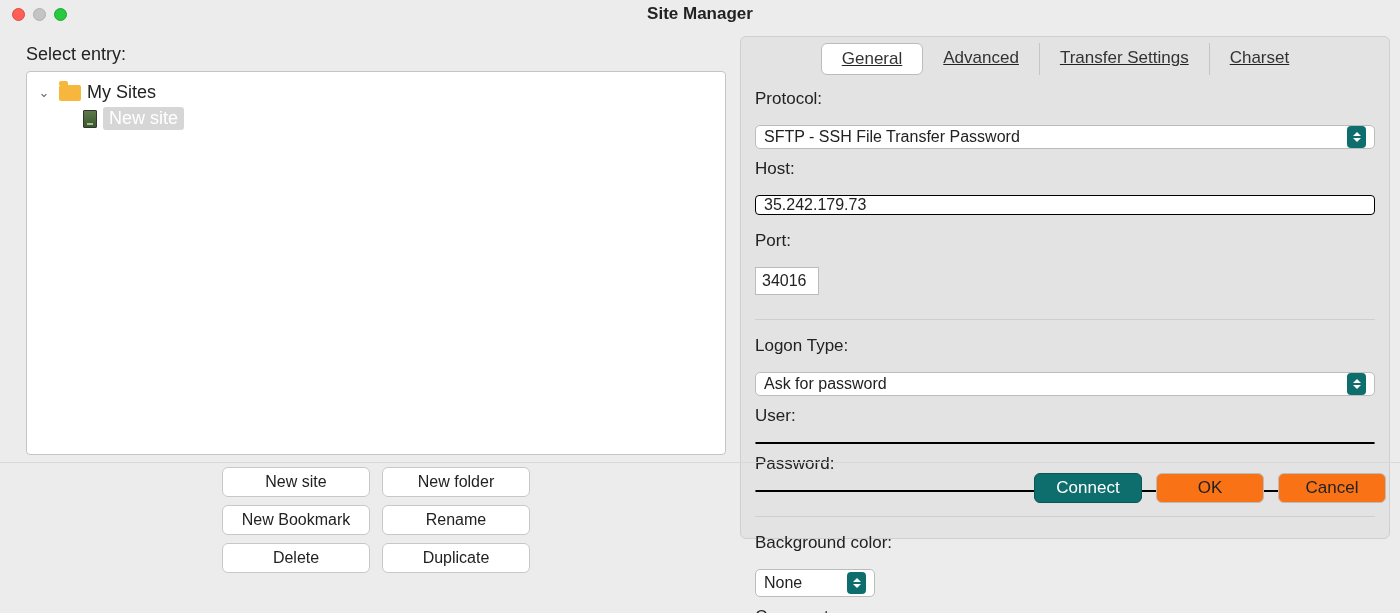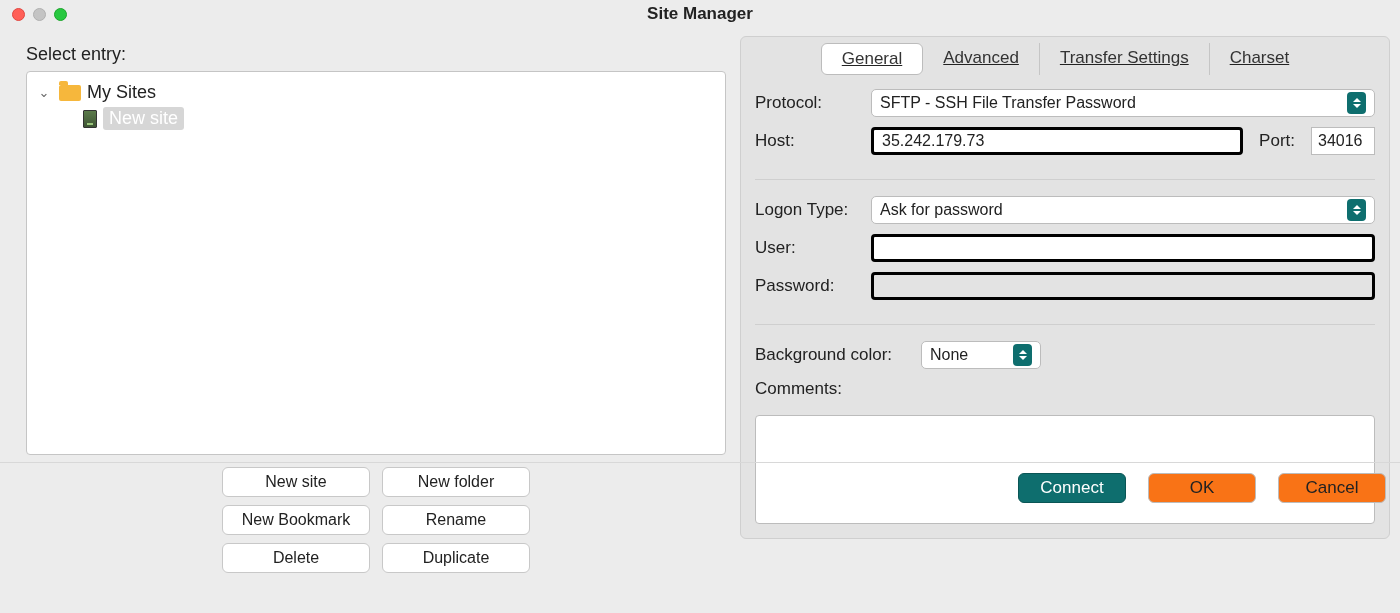--- a/index.html
+++ b/index.html
@@ -26,36 +26,36 @@
   .sel { background:#d6d6d6; border-radius:3px; padding:1px 6px; color:#fff; }
   .button-grid { display:flex; gap:12px; justify-content:center; margin-top:12px; }
   .button-col { display:flex; flex-direction:column; gap:8px; }
   .btn { width:148px; height:30px; background:#fff; border:1px solid #c8c8c8; border-radius:6px; font-size:16px; display:flex; align-items:center; justify-content:center; cursor:pointer; }
   .right { flex:1; background:#e3e3e3; border:1px solid #cfcfcf; border-radius:6px; padding:0 14px 14px 14px; margin-top:2px; height:503px; display:flex; flex-direction:column;}
   .tabs { display:flex; justify-content:center; gap:0; margin-top:6px;text-decoration:underline; }
   .tab { padding:5px 20px; font-size:17px; color:#333; border-right:1px solid #c5c5c5; cursor:pointer;}
   .tab:last-child{ border-right:none;}
   .tab.active { background:#fff; border:1px solid #bcbcbc; border-radius:6px; border-right:1px solid #bcbcbc;}
   .form { margin-top:14px; display:flex; flex-direction:column; gap:10px; flex:1;}
-  .row { display:flex; align-items:center; gap:16px; }
+  .row { display:flex; gap:16px;flex-direction:column; }
   .lbl { width:100px; font-size:17px; }
   .lbl.wide { width:150px;}
-  .input { flex:1; height:28px; background:#fff; border:3px solid #000000; border-radius:4px; padding:0 8px; font-size:16px; display:flex; align-items:center; }
+  .input { flex:1; height:28px; background:#fff; border:1px solid #000000; border-radius:4px; padding:0 8px; font-size:16px; display:flex; align-items:center; }
   .input.disabled { background:#e3e3e3; }
   .select { flex:1; height:28px; background:#fff; border:1px solid #bcbcbc; border-radius:5px; padding:0 8px; font-size:16px; display:flex; align-items:center; justify-content:space-between; cursor:pointer;}
   .stepper { width:19px; height:22px; background:#0e6e6e; border-radius:4px; display:flex; flex-direction:column; align-items:center; justify-content:center; }
   .stepper div{ width:0;height:0;border-left:4px solid transparent;border-right:4px solid transparent;}
   .stepper .up{ border-bottom:4px solid #fff; margin-bottom:2px;}
   .stepper .dn{ border-top:4px solid #fff;}
   .port-lbl { font-size:17px; }
   .port-input { width:64px; height:28px; background:#fff; border:1px solid #bcbcbc; border-radius:0; padding:0 6px; font-size:16px; display:flex; align-items:center;}
   .divider { height:1px; background:#cfcfcf; margin:14px 0 6px 0;}
   .bgcolor-select { width:120px; height:28px; background:#fff; border:1px solid #bcbcbc; border-radius:5px; padding:0 8px; font-size:16px; display:flex; align-items:center; justify-content:space-between; cursor:pointer;}
   .comments-box { flex:1; min-height:105px; background:#fff; border:1px solid #bcbcbc; border-radius:4px; margin-top:6px;}
-  .footer { position:absolute; bottom:10px; left:0; right:0; display:flex; justify-content:flex-end; gap:22px; padding:0 14px; border-top:1px solid #d8d8d8; padding-top:10px;}
+  .footer { position:absolute; bottom:10px; left:0; right:0; display:flex; justify-content:flex-end; gap:14px; padding:0 14px; border-top:1px solid #d8d8d8; padding-top:10px;}
   .fbtn { width:108px; height:30px; border-radius:6px; border:1px solid #bcbcbc; background:#f97316; font-size:17px; display:flex; align-items:center; justify-content:center; cursor:pointer;}
   .fbtn.primary { background:#0e6e6e; color:#fff; border:1px solid #0a5555;}
 </style>
 </head>
 <body>
 
 <div class="window">
 
   <div class="titlebar">
     <div class="traffic">

